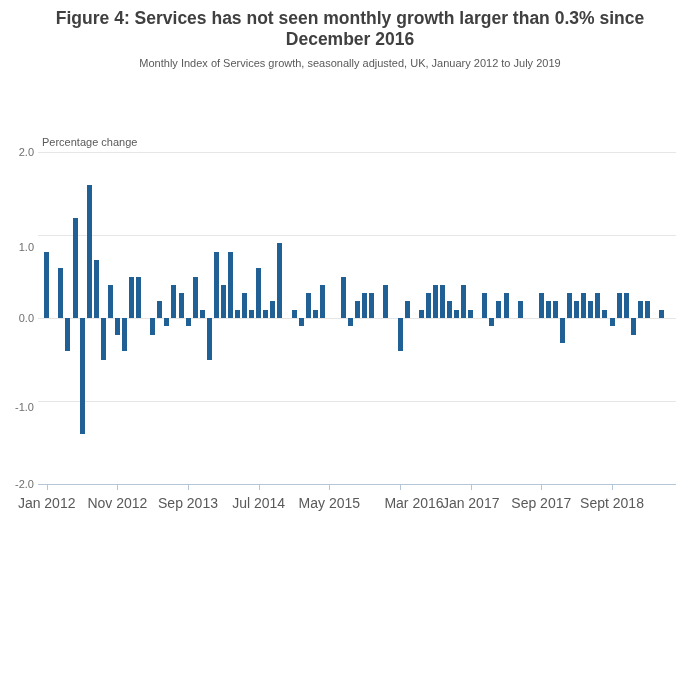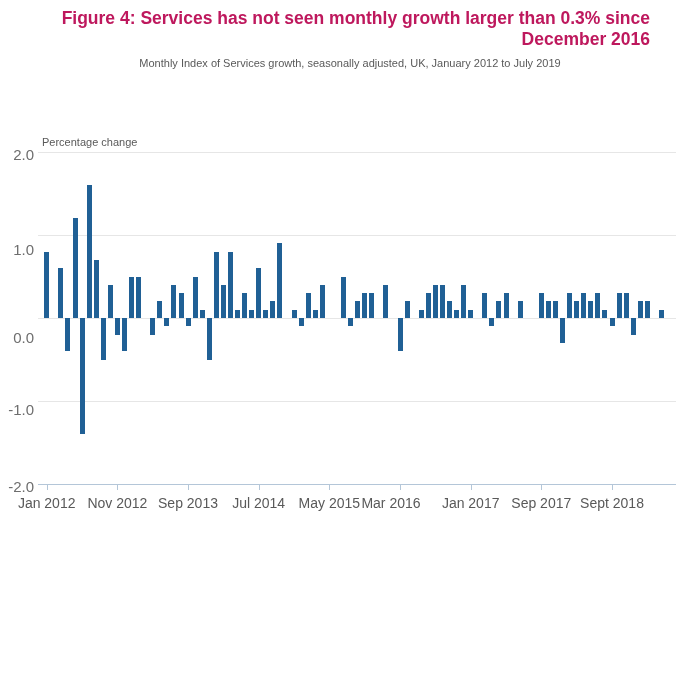--- a/index.html
+++ b/index.html
@@ -5,42 +5,42 @@
   html,body{margin:0;padding:0;background:#ffffff;}
   .page{
     position:relative;
     width:700px;height:682px;
     background:#ffffff;
     font-family:"Liberation Sans","DejaVu Sans",sans-serif;
     overflow:hidden;
   }
   .chart-title{
     position:absolute;top:8px;left:50%;transform:translateX(-50%);
-    width:600px;text-align:right;
-    font-size:17.5px;line-height:1.22;font-weight:600;color:#be185d;
+    width:600px;text-align:center;
+    font-size:17.5px;line-height:1.22;font-weight:600;color:#404040;
   }
   .chart-subtitle{
     position:absolute;top:57px;left:50%;transform:translateX(-50%);
     width:640px;text-align:center;
     font-size:11px;font-weight:400;color:#595959;
   }
   .axis-title{
     position:absolute;left:42px;top:136px;
     font-size:11px;color:#595959;
   }
   .plot{
     position:absolute;left:38px;top:152px;width:638px;height:332px;
   }
   .gridline{
     position:absolute;left:0;width:100%;height:1px;background:#e6e6e6;
   }
   .gridline.axisline{background:#b4c6d8;}
   .ytick-label{
     position:absolute;left:0;width:34px;text-align:right;
-    font-size:15px;color:#6e6e6e;
+    font-size:11px;color:#6e6e6e;
   }
   .bar{position:absolute;background:#206095;}
   .xtick{position:absolute;width:1px;height:6px;background:#b4c6d8;top:332px;}
   .xtick-label{
     position:absolute;top:343px;width:64px;margin-left:-32px;text-align:center;
     font-size:14px;color:#595959;white-space:nowrap;
   }
   .source-line{
     position:absolute;left:10px;top:646px;
     font-size:13px;font-weight:700;color:#58595b;
@@ -142,31 +142,31 @@
       <div class="xtick-label" style="left: 8.7px;">Jan 2012</div>
       <div class="xtick" style="left: 79.4px;"></div>
       <div class="xtick-label" style="left: 79.4px;">Nov 2012</div>
       <div class="xtick" style="left: 150px;"></div>
       <div class="xtick-label" style="left: 150px;">Sep 2013</div>
       <div class="xtick" style="left: 220.7px;"></div>
       <div class="xtick-label" style="left: 220.7px;">Jul 2014</div>
       <div class="xtick" style="left: 291.3px;"></div>
       <div class="xtick-label" style="left: 291.3px;">May 2015</div>
       <div class="xtick" style="left: 362px;"></div>
-      <div class="xtick-label" style="left: 353px;">Mar 2016</div>
+      <div class="xtick-label" style="left: 376px;">Mar 2016</div>
       <div class="xtick" style="left: 432.7px;"></div>
       <div class="xtick-label" style="left: 432.7px;">Jan 2017</div>
       <div class="xtick" style="left: 503.3px;"></div>
       <div class="xtick-label" style="left: 503.3px;">Sep 2017</div>
       <div class="xtick" style="left: 574px;"></div>
       <div class="xtick-label" style="left: 574px;">Sept 2018</div>
     </div>
 
   <div id="ylabels">
       <div class="ytick-label" style="top: 146px;">2.0</div>
       <div class="ytick-label" style="top: 241px;">1.0</div>
-      <div class="ytick-label" style="top: 312px; margin-top: 17px;">0.0</div>
+      <div class="ytick-label" style="top: 312px;">0.0</div>
       <div class="ytick-label" style="top: 401px;">-1.0</div>
       <div class="ytick-label" style="top: 478px;">-2.0</div>
     </div>
 
 
 </div>
 
 </body></html>

